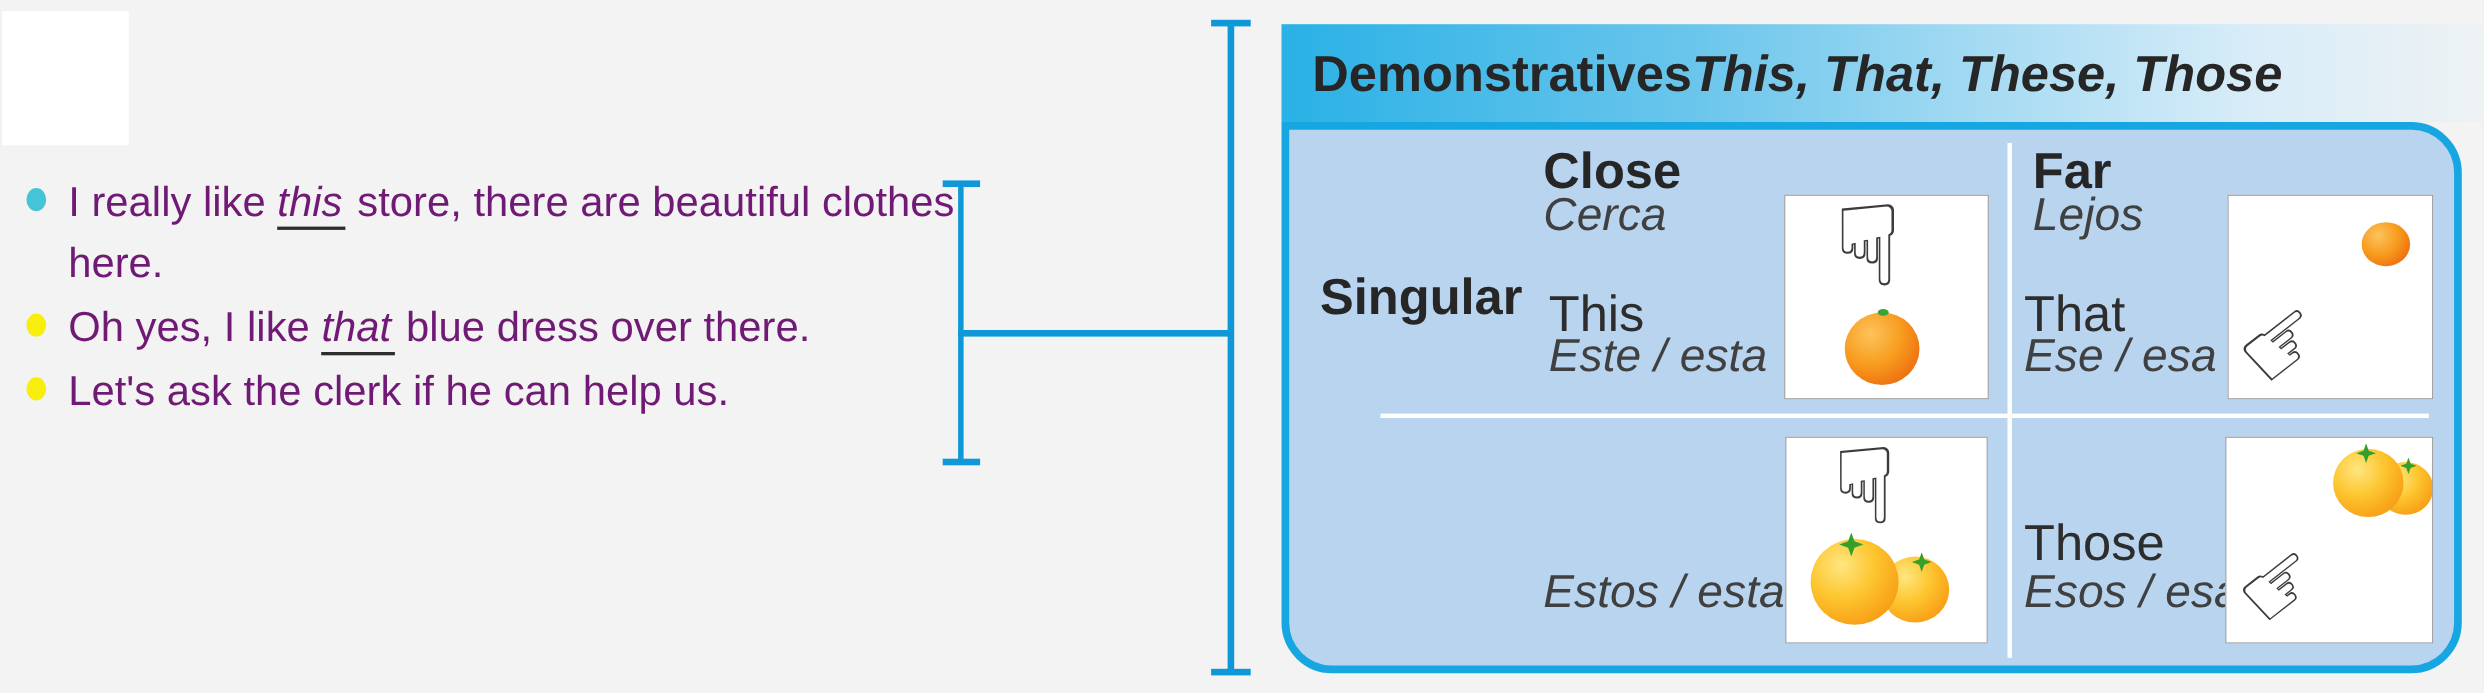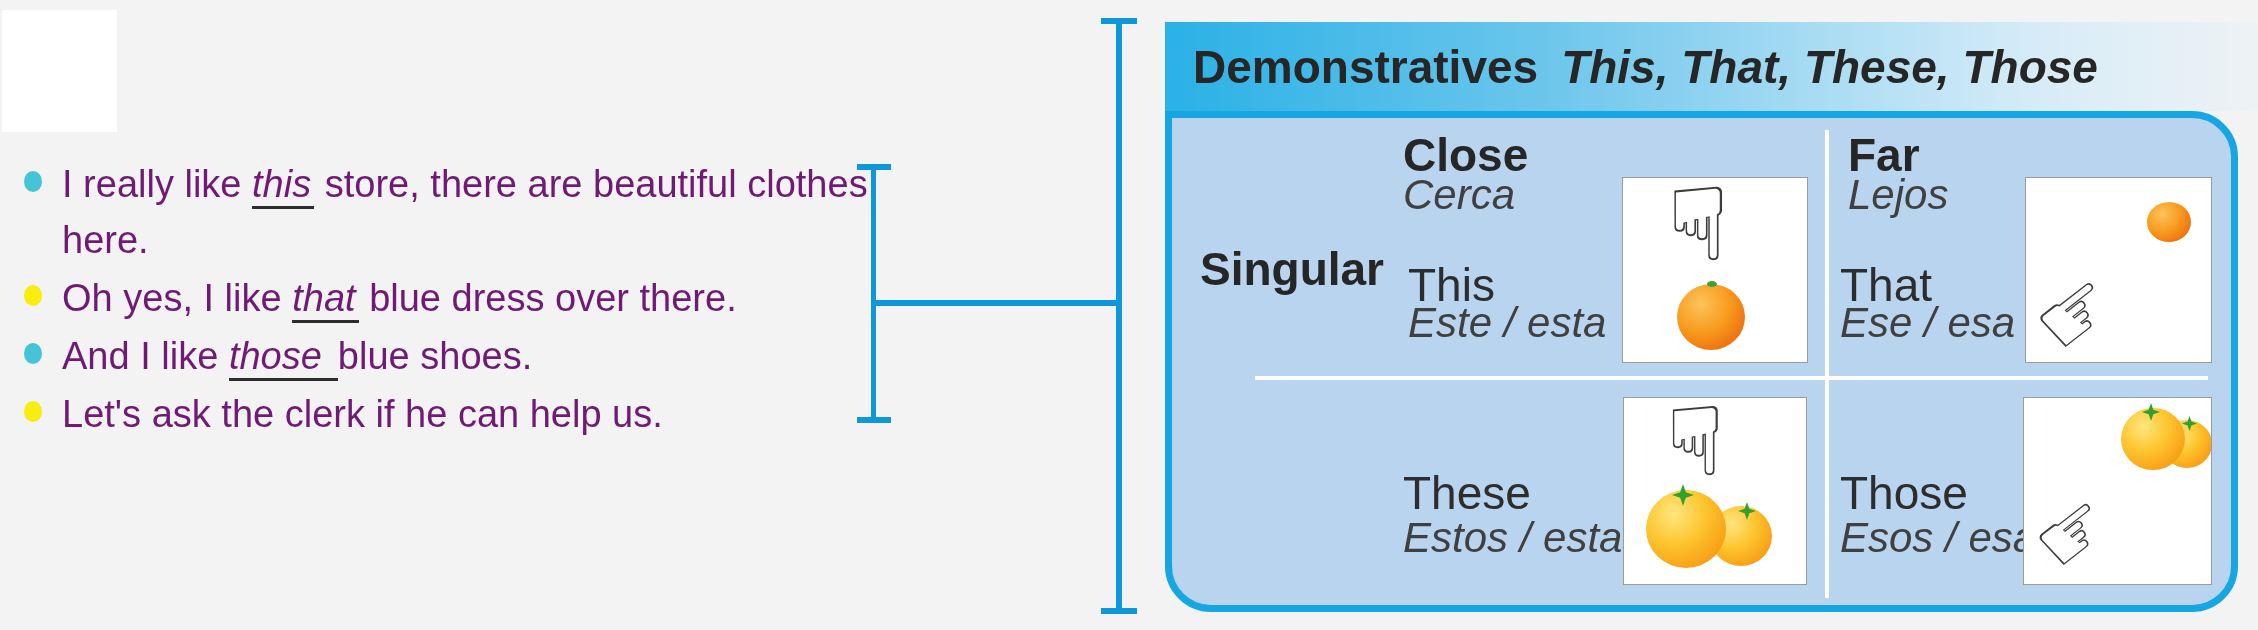--- a/index.html
+++ b/index.html
@@ -43,21 +43,21 @@
   .b-tall-cap-bot{left:1101px;top:608px;width:36px;height:6px;}
 
   
   .band{
     position:absolute;left:1165px;top:22px;width:1093px;height:89px;
     background:linear-gradient(to right,#2ab1e6 0%,#6cc6ec 35%,#a9dcf3 60%,#d7ecf8 80%,#eef2f4 100%);
     display:flex;align-items:center;
     padding-left:28px;box-sizing:border-box;
   }
   .band-title{font-size:46px;font-weight:bold;color:#262626;white-space:nowrap;}
-  .band-title .t-emph{font-style:italic;margin-left:23px;}
+  .band-title .t-emph{font-style:italic;margin-left:0;}
 
   
   .gtable{
     position:absolute;left:1165px;top:111px;width:1073px;height:501px;
     background:#b9d4ee;
     border:7px solid #16a7e2;
     border-radius:0 46px 46px 46px;
     box-sizing:border-box;
   }
   .gtable .abs{position:absolute;white-space:nowrap;}
@@ -105,24 +105,20 @@
   <ul class="bullets">
     <li>
       <span class="marker" style="background: rgb(69, 196, 216);"></span>
       <span><span>I really like </span><span class="emph">this</span><span> store, there are beautiful clothes here.</span></span>
     </li>
     <li>
       <span class="marker" style="background: rgb(248, 238, 14);"></span>
       <span><span>Oh yes, I like </span><span class="emph">that</span><span> blue dress over there.</span></span>
     </li>
     <li>
-      <span class="marker" style="background: rgb(69, 196, 216);"></span>
-      <span><span>And I like </span><span class="emph wide">those</span><span>blue shoes.</span></span>
-    </li>
-    <li>
       <span class="marker" style="background: rgb(248, 238, 14);"></span>
       <span><span>Let's ask the clerk if he can help us.</span></span>
     </li>
   </ul>
 
   <div>
     <div class="line b-small-stem"></div>
     <div class="line b-small-cap-top"></div>
     <div class="line b-small-cap-bot"></div>
     <div class="line b-hline"></div>
@@ -145,21 +141,20 @@
     <div class="abs es" style="left:231px;top:53px;">Cerca</div>
     <div class="abs en-h" style="left:676px;top:10px;">Far</div>
     <div class="abs es" style="left:676px;top:53px;">Lejos</div>
 
     <div class="abs rowlab" style="left:28px;top:124px;">Singular</div>
     <div class="abs en-w" style="left:236px;top:140px;">This</div>
     <div class="abs es" style="left:236px;top:181px;">Este / esta</div>
     <div class="abs en-w" style="left:668px;top:140px;">That</div>
     <div class="abs es" style="left:668px;top:181px;">Ese / esa</div>
 
-    <div class="abs en-w" style="left:231px;top:348px;">These</div>
     <div class="abs es" style="left:231px;top:396px;">Estos / estas</div>
     <div class="abs en-w" style="left:668px;top:348px;">Those</div>
     <div class="abs es" style="left:668px;top:396px;">Esos / esas</div>
 
     <div class="pic pic-sg-close">
       <span class="hand hand-down" style="left:44px;top:-4px;">☟</span>
       <span class="orange orange-classic" style="left:54px;top:106px;width:68px;height:66px;"></span>
       <span class="stem" style="left:84px;top:103px;"></span>
     </div>
 

